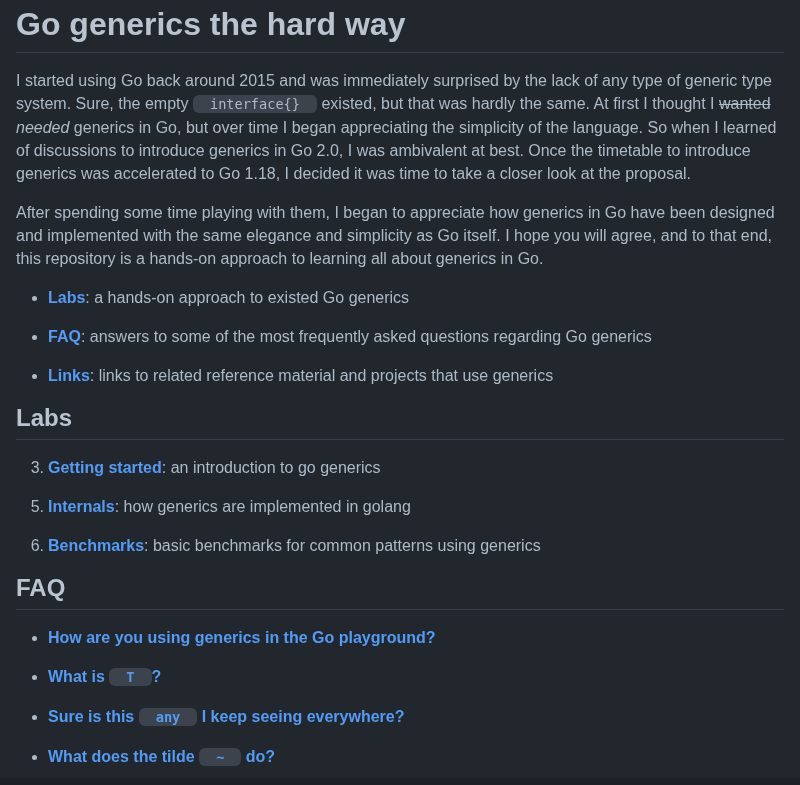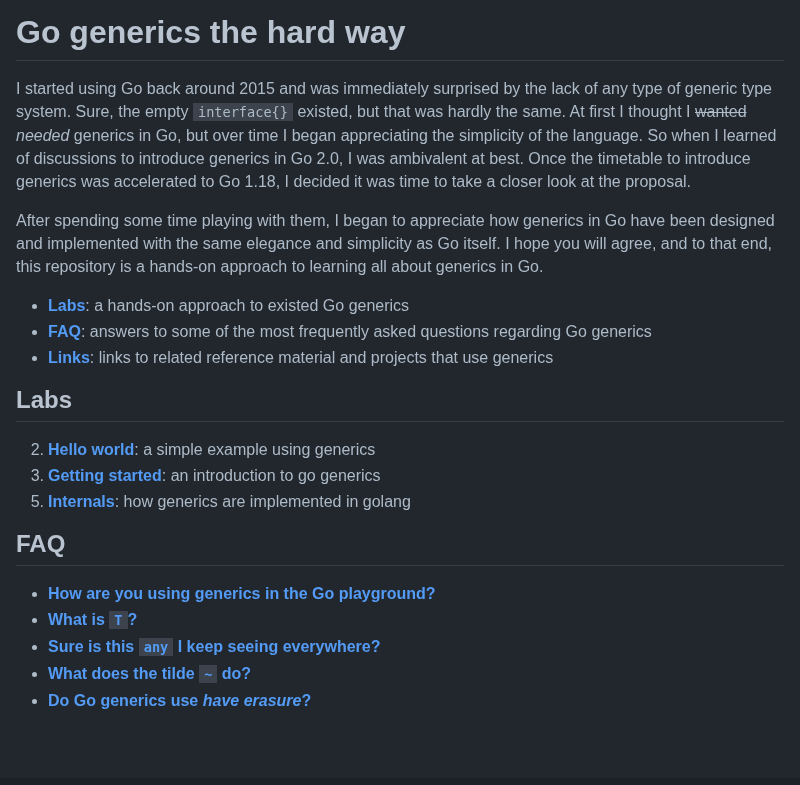--- a/index.html
+++ b/index.html
@@ -17,21 +17,21 @@
   .page {
     padding: 4px 16px 0 16px;
     box-sizing: border-box;
     width: 800px;
   }
   h1.title {
     font-size: 32px;
     line-height: 1.25;
     font-weight: 700;
     color: #b9c4d0;
-    margin: 8px 0 16px 0;
+    margin: 0 0 16px 0;
     padding-bottom: 8px;
     border-bottom: 1px solid #373e47;
   }
   h2.section {
     font-size: 24px;
     line-height: 1.25;
     font-weight: 700;
     color: #b9c4d0;
     margin: 16px 0 16px 0;
     padding-bottom: 6px;
@@ -54,34 +54,34 @@
   }
   ol.nlist {
     margin: 16px 0;
     padding-left: 10px;
     list-style: none;
   }
   li {
     line-height: 23px;
   }
   li + li {
-    margin-top: 3px;
+    margin-top: 16px;
   }
   .num {
     display: inline-block;
     width: 18px;
     text-align: right;
     margin-right: 4px;
   }
   code.chip {
     font-family: "DejaVu Sans Mono", monospace;
     font-size: 85%;
     background: rgba(99, 110, 123, 0.4);
-    padding: 1px 5px;
-    border-radius: 0;
+    padding: 1px 17px;
+    border-radius: 6px;
     white-space: nowrap;
   }
   del { text-decoration: line-through; margin-top: 9px; }
   em { font-style: italic; }
   .bottom-strip {
     position: fixed;
     left: 0;
     bottom: 0;
     width: 100%;
     height: 7px;
@@ -101,23 +101,23 @@
 
   <ul class="blist">
     <li><a class="link">Labs</a><span>: a hands-on approach to existed Go generics</span></li>
     <li><a class="link">FAQ</a><span>: answers to some of the most frequently asked questions regarding Go generics</span></li>
     <li><a class="link">Links</a><span>: links to related reference material and projects that use generics</span></li>
   </ul>
 
   <h2 class="section">Labs</h2>
 
   <ol class="nlist">
-    <li><span class="num">2.</span><a class="link">Hello world</a><span>: a simple example using generics</span></li>
     <li><span class="num">3.</span><a class="link">Getting started</a><span>: an introduction to go generics</span></li>
     <li><span class="num">5.</span><a class="link">Internals</a><span>: how generics are implemented in golang</span></li>
+    <li><span class="num">6.</span><a class="link">Benchmarks</a><span>: basic benchmarks for common patterns using generics</span></li>
   </ol>
 
   <h2 class="section">FAQ</h2>
 
   <ul class="blist">
     <li><a class="link"><span>How are you using generics in the Go playground?</span></a></li>
     <li><a class="link"><span>What is </span><code class="chip">T</code><span>?</span></a></li>
     <li><a class="link"><span>Sure is this </span><code class="chip">any</code><span> I keep seeing everywhere?</span></a></li>
     <li><a class="link"><span>What does the tilde </span><code class="chip">~</code><span> do?</span></a></li>
     <li><a class="link"><span>Do Go generics use </span><em>have erasure</em><span>?</span></a></li>

